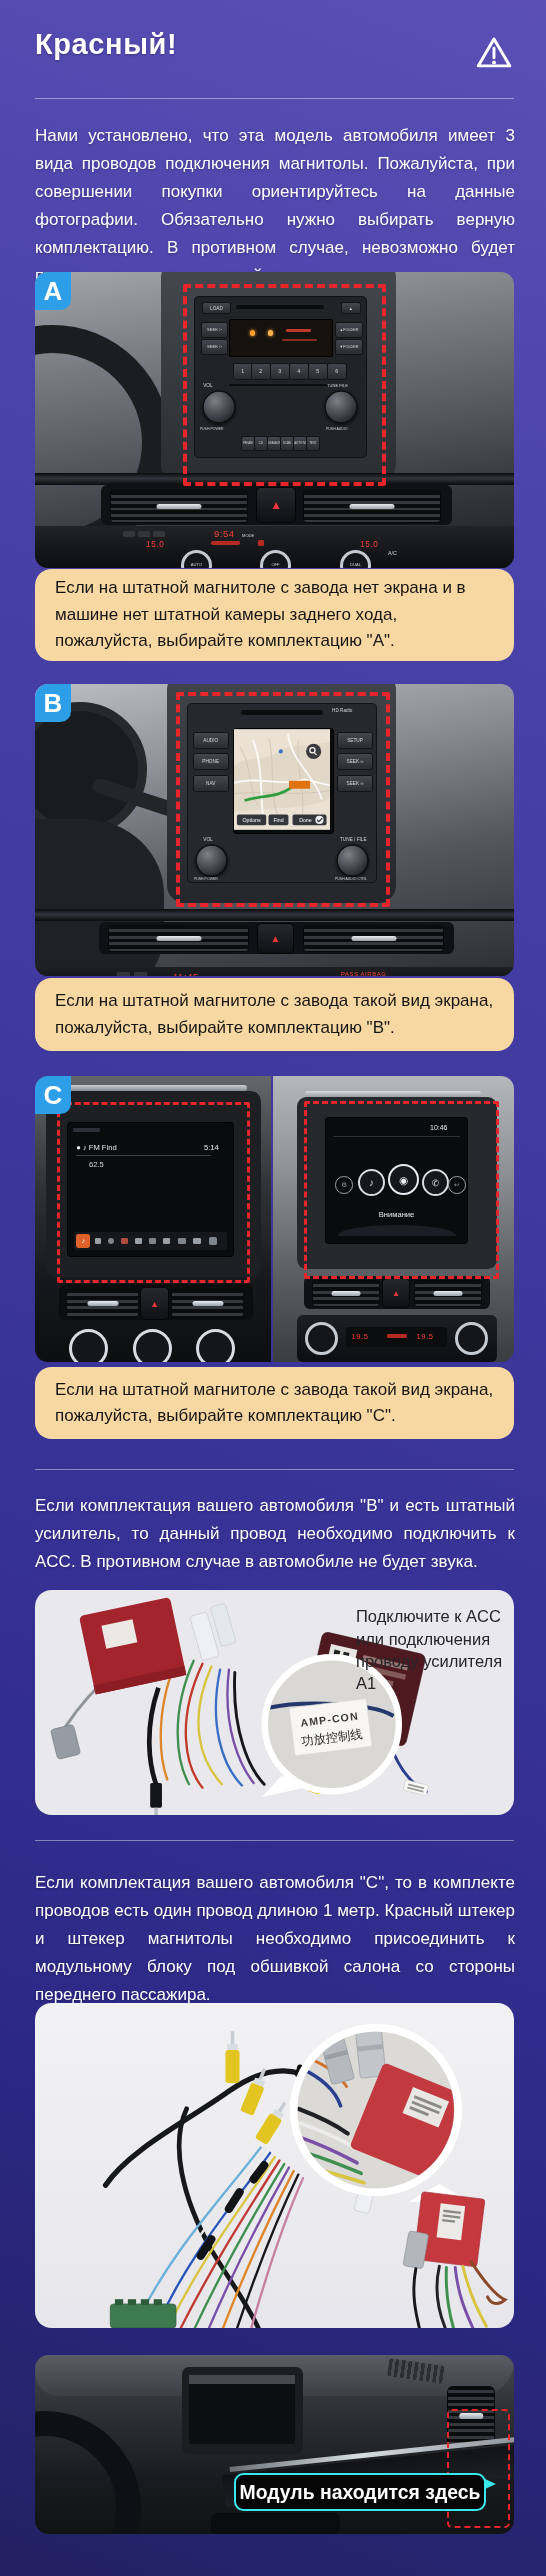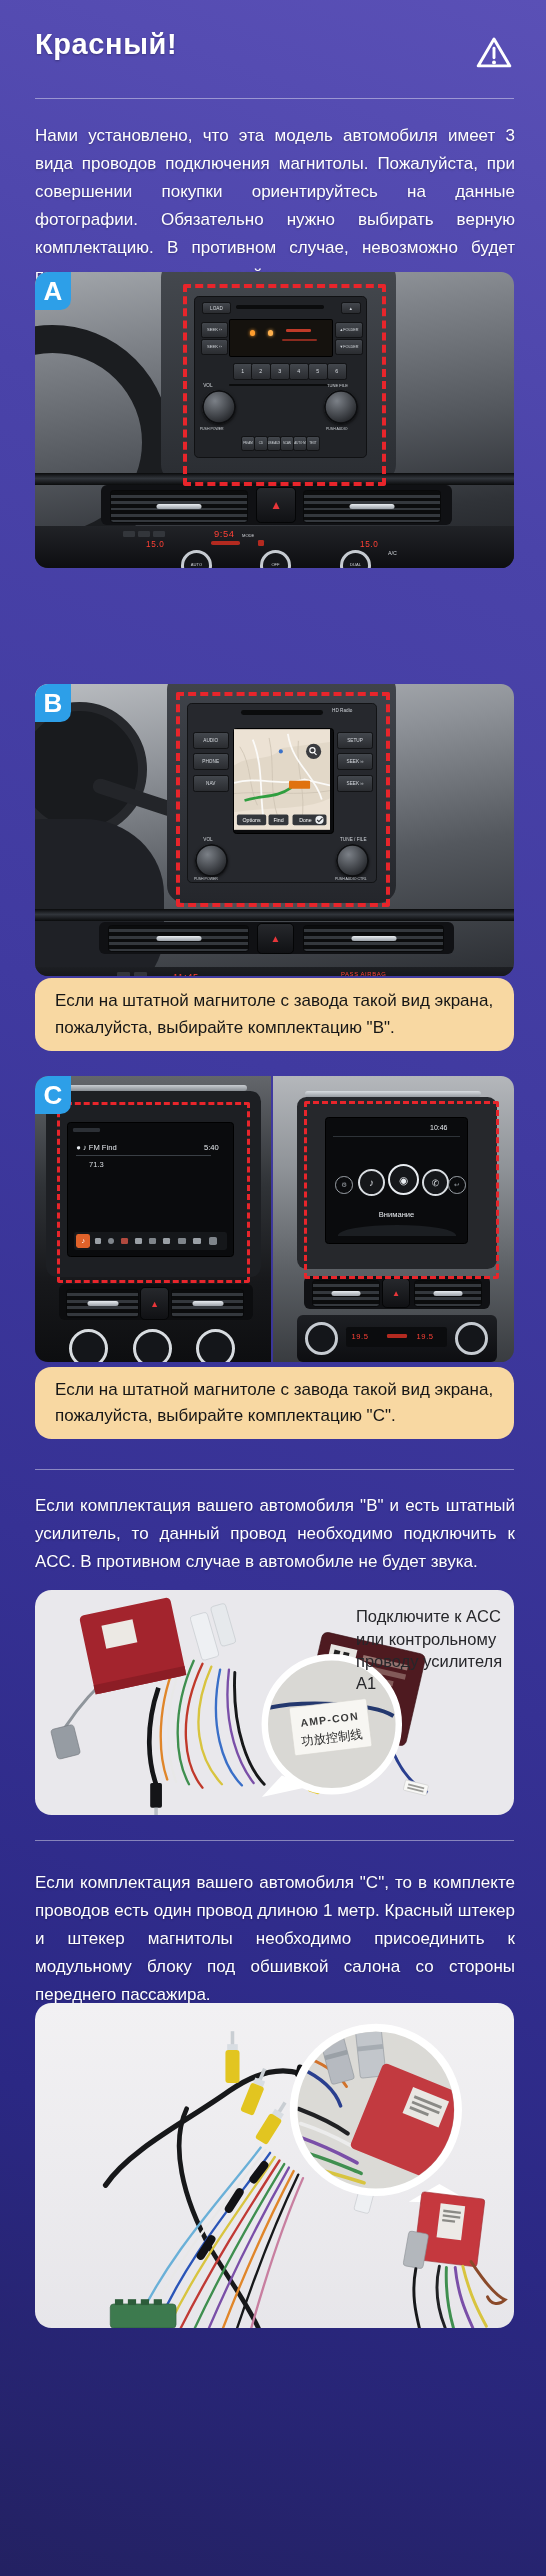--- a/index.html
+++ b/index.html
@@ -114,20 +114,21 @@
       <div class="a ring flexc" style="left:225px;top:23.5px;width:31px;height:31px">
         <span class="t" style="font-size:4.1px">OFF</span>
         </div>
       <div class="a ring flexc" style="left:305px;top:23.5px;width:31px;height:31px">
         <span class="t" style="font-size:4.1px">DUAL</span>
         </div>
       <div class="a t" style="left:353px;top:25px;font-size:5.3px">A/C</div>
     </div>
     <div class="a badge flexc">A</div>
   </div>
+  <div class="a cap" style="top:569px;height:92px">Если на штатной магнитоле с завода нет экрана и в машине нет штатной камеры заднего хода, пожалуйста, выбирайте комплектацию "А".</div>
 
   <div class="a photo" style="top:684px;height:292px;background:linear-gradient(170deg,#babdc1 0%,#8e9298 28%,#54585e 62%,#2b2e33 100%)">
     <div class="a" style="left:-23.5px;top:17.6px;width:135px;height:135px;border-radius:50%;border:9.4px solid #26282c;box-sizing:border-box;background:#191b1e"></div>
     <div class="a" style="left:-71px;top:135px;width:200px;height:188px;background:#1f2126;border-radius:40%"></div>
     <div class="a" style="left:56px;top:106px;width:88px;height:15.3px;background:#232529;border-radius:7.6px;transform:rotate(18deg)"></div>
     <div class="a" style="left:132px;top:-11.8px;width:229px;height:231px;background:linear-gradient(#41454c,#24262b);border-radius:17.6px"></div>
     <div class="a" style="left:152px;top:19px;width:188px;height:178px;background:#26282d;border:1.2px solid #121315;border-radius:4.7px">
       <div class="a" style="left:53px;top:5.9px;width:82px;height:4.7px;background:#0b0c0d;border-radius:2.4px"></div>
       <div class="a t" style="left:144px;top:5.3px;font-size:4.7px">HD Radio</div>
       <div class="a btn" style="left:4.7px;top:28px;width:34px;height:15.3px;font-size:4.7px">AUDIO</div>
@@ -201,23 +202,23 @@
     <div class="a badge flexc">B</div>
   </div>
   <div class="a cap" style="top:978px;height:73px">Если на штатной магнитоле с завода такой вид экрана, пожалуйста, выбирайте комплектацию "B".</div>
 
   <div class="a" style="left:35px;top:1076px;width:236px;height:286px;border-radius:13px 0 0 13px;overflow:hidden;background:linear-gradient(#63666b 0%,#303337 38%,#17181b 72%,#0d0e10 100%)">
     <div class="a" style="left:17.6px;top:9.4px;width:194px;height:5.9px;border-radius:2.9px;background:linear-gradient(#c8ccd1,#888d93)"></div>
     <div class="a" style="left:10.6px;top:15.3px;width:215px;height:186px;background:#1d1f23;border-radius:10.6px"></div>
     <div class="a screen" style="left:32px;top:46px;width:165px;height:133px">
       <div class="a" style="left:4.7px;top:4.7px;width:27px;height:4.7px;background:#2c3036;border-radius:1.2px"></div>
       <div class="a t" style="left:8.2px;top:21px;font-size:7.6px;color:#e8ecf0">● ♪ <span>FM Find</span></div>
-      <div class="a t" style="left:136px;top:21px;font-size:7.6px;color:#e8ecf0">5:40</div>
+      <div class="a t" style="left:136px;top:21px;font-size:7.6px;color:#e8ecf0">5:14</div>
       <div class="a" style="left:8.2px;top:32px;width:135px;height:1.2px;background:#3a3f45"></div>
-      <div class="a t" style="left:21px;top:38px;font-size:7.6px;color:#d8dce0">71.3</div>
+      <div class="a t" style="left:21px;top:38px;font-size:7.6px;color:#d8dce0">62.5</div>
       <div class="a" style="left:5.9px;top:109px;width:153px;height:17.6px;background:#15171a;border-radius:2.4px">
         <div class="a flexc" style="left:2.4px;top:1.8px;width:14px;height:14px;background:#e0622a;border-radius:2.4px;color:#fff;font-size:7px">♪</div>
         <div class="a" style="left:21px;top:5.9px;width:5.9px;height:5.9px;background:#9aa0a6;border-radius:1.2px"></div>
         <div class="a" style="left:34px;top:5.9px;width:5.9px;height:5.9px;background:#7f858b;border-radius:50%"></div>
         <div class="a" style="left:47px;top:5.9px;width:7px;height:5.9px;background:#b0493e;border-radius:1.2px"></div>
         <div class="a" style="left:61px;top:5.9px;width:7px;height:5.9px;background:#9aa0a6;border-radius:1.2px"></div>
         <div class="a" style="left:75px;top:5.9px;width:7px;height:5.9px;background:#7f858b;border-radius:1.2px"></div>
         <div class="a" style="left:89px;top:5.9px;width:7px;height:5.9px;background:#9aa0a6;border-radius:1.2px"></div>
         <div class="a" style="left:104px;top:5.9px;width:8.2px;height:5.9px;background:#7f858b;border-radius:1.2px"></div>
         <div class="a" style="left:119px;top:5.9px;width:8.2px;height:5.9px;background:#9aa0a6;border-radius:1.2px"></div>
@@ -337,21 +338,21 @@
         <g clip-path="url(#bub1)">
           <path d="M398,200 C450,188 572,190 610,214" stroke="#24386e" stroke-width="7" fill="none"></path>
           <g transform="translate(503,234) rotate(-7)">
             <rect x="-66" y="-42" width="132" height="82" rx="3" fill="#f7f6f2" stroke="#d8d6d0"></rect>
             <text x="0" y="-8" font-size="18" font-weight="bold" fill="#3a3a3a" text-anchor="middle" letter-spacing="2">AMP-CON</text>
             <text x="0" y="24" font-size="21" fill="#2a2a2a" text-anchor="middle">功放控制线</text>
           </g>
         </g>
       </g>
     </svg>
-    <div class="a note" style="left:321px;top:15.3px;width:147px">Подключите к ACC или контрольному проводу усилителя A1</div>
+    <div class="a note" style="left:321px;top:15.3px;width:147px">Подключите к ACC или подключения проводу усилителя A1</div>
   </div>
 
   <div class="a divline" style="top:1840px"></div>
   <div class="a para" style="top:1869px">Если комплектация вашего автомобиля "С", то в комплекте проводов есть один провод длиною 1 метр. Красный штекер и штекер магнитолы необходимо присоединить к модульному блоку под обшивкой салона со стороны переднего пассажира.</div>
 
   <div class="a photo" style="top:2003px;height:325px;background:linear-gradient(180deg,#f2f1f3,#e7e6ea);border-radius:16.5px">
     <svg width="479" height="325" viewBox="0 0 815 553" style="position:absolute;left:0;top:0">
       <g fill="none" stroke="#17181a" stroke-linecap="round">
         <path d="M120,310 C160,250 260,200 330,150 C380,115 420,110 452,120" stroke-width="9"></path>
         <path d="M258,180 C230,240 250,330 300,420 C330,470 360,510 380,553" stroke-width="8"></path>
@@ -448,15 +449,39 @@
         <path d="M688,448 C678,492 688,528 698,553" stroke="#202124"></path>
         <path d="M715,450 C720,500 735,530 745,553" stroke="#7a4fa8"></path>
         <path d="M700,450 C698,498 706,532 712,553" stroke="#3f8f4f"></path>
         <path d="M728,448 C740,498 756,528 768,550" stroke="#d8c43f"></path>
         <path d="M742,440 C768,480 788,500 800,505 C788,516 775,512 770,500" stroke="#8a4a2a"></path>
         <path d="M648,452 C640,495 648,528 654,553" stroke="#17181a"></path>
       </g>
     </svg>
   </div>
 
+  <div class="a photo" style="top:2355px;height:179px;background:linear-gradient(180deg,#45484e 0%,#2b2e33 35%,#191b1e 70%,#101214 100%);border-radius:14px">
+    <div class="a" style="left:0;top:0;width:479px;height:41px;background:linear-gradient(#5a5e64,#3c4046);border-radius:0 0 35px 23.5px"></div>
+    <div class="a" style="left:353px;top:7px;width:56px;height:17.6px;transform:rotate(8deg);background:repeating-linear-gradient(90deg,#2c2f33 0 3.5px,#4a4e54 3.5px 6.5px);border-radius:2.4px"></div>
+    <div class="a" style="left:-88px;top:56px;width:194px;height:194px;border-radius:50%;border:25px solid #0f1013;box-sizing:border-box"></div>
+    <div class="a" style="left:147px;top:11.8px;width:121px;height:87px;background:#1b1d20;border-radius:7px">
+      <div class="a" style="left:7px;top:8.2px;width:106px;height:69px;background:#0d0e10;border-radius:2.4px">
+        <div class="a" style="left:0;top:0;width:106px;height:9.4px;background:#45484d"></div>
+      </div>
+    </div>
+    <div class="a vent" style="left:412px;top:31px;width:46px;height:58px;border-radius:5.9px">
+        <i style="width:23.5px"></i>
+      </div>
+    <div class="a" style="left:194px;top:97px;width:288px;height:4.7px;transform:rotate(-6deg);background:linear-gradient(90deg,#6a6f75,#d8dde2 45%,#8f959b)"></div>
+    <div class="a" style="left:188px;top:105px;width:294px;height:32px;transform:rotate(-6deg);background:linear-gradient(#101114,#1d2024);opacity:.9"></div>
+    <div class="a ring" style="left:207px;top:121px;width:28px;height:28px"></div>
+    <div class="a ring" style="left:275px;top:121px;width:28px;height:28px"></div>
+    <div class="a" style="left:240px;top:128px;width:33px;height:14px;background:#0b0c0e;border-radius:1.8px"></div>
+    <div class="a" style="left:176px;top:158px;width:129px;height:22px;background:#0b0c0e;border-radius:5.9px"></div>
+    <div class="a" style="left:412px;top:54px;width:59px;height:115px;border:2.9px dashed #e8252b;border-radius:4.7px;z-index:7"></div>
+    <div class="a cyanlabel flexc" style="left:199px;top:118px;width:248px;height:34px">
+      <span>Модуль находится здесь</span>
+      <span class="a cyantail" style="right:-11.8px;top:3.5px"></span>
+    </div>
+  </div>
 
 </div>
 
 
 </body></html>

